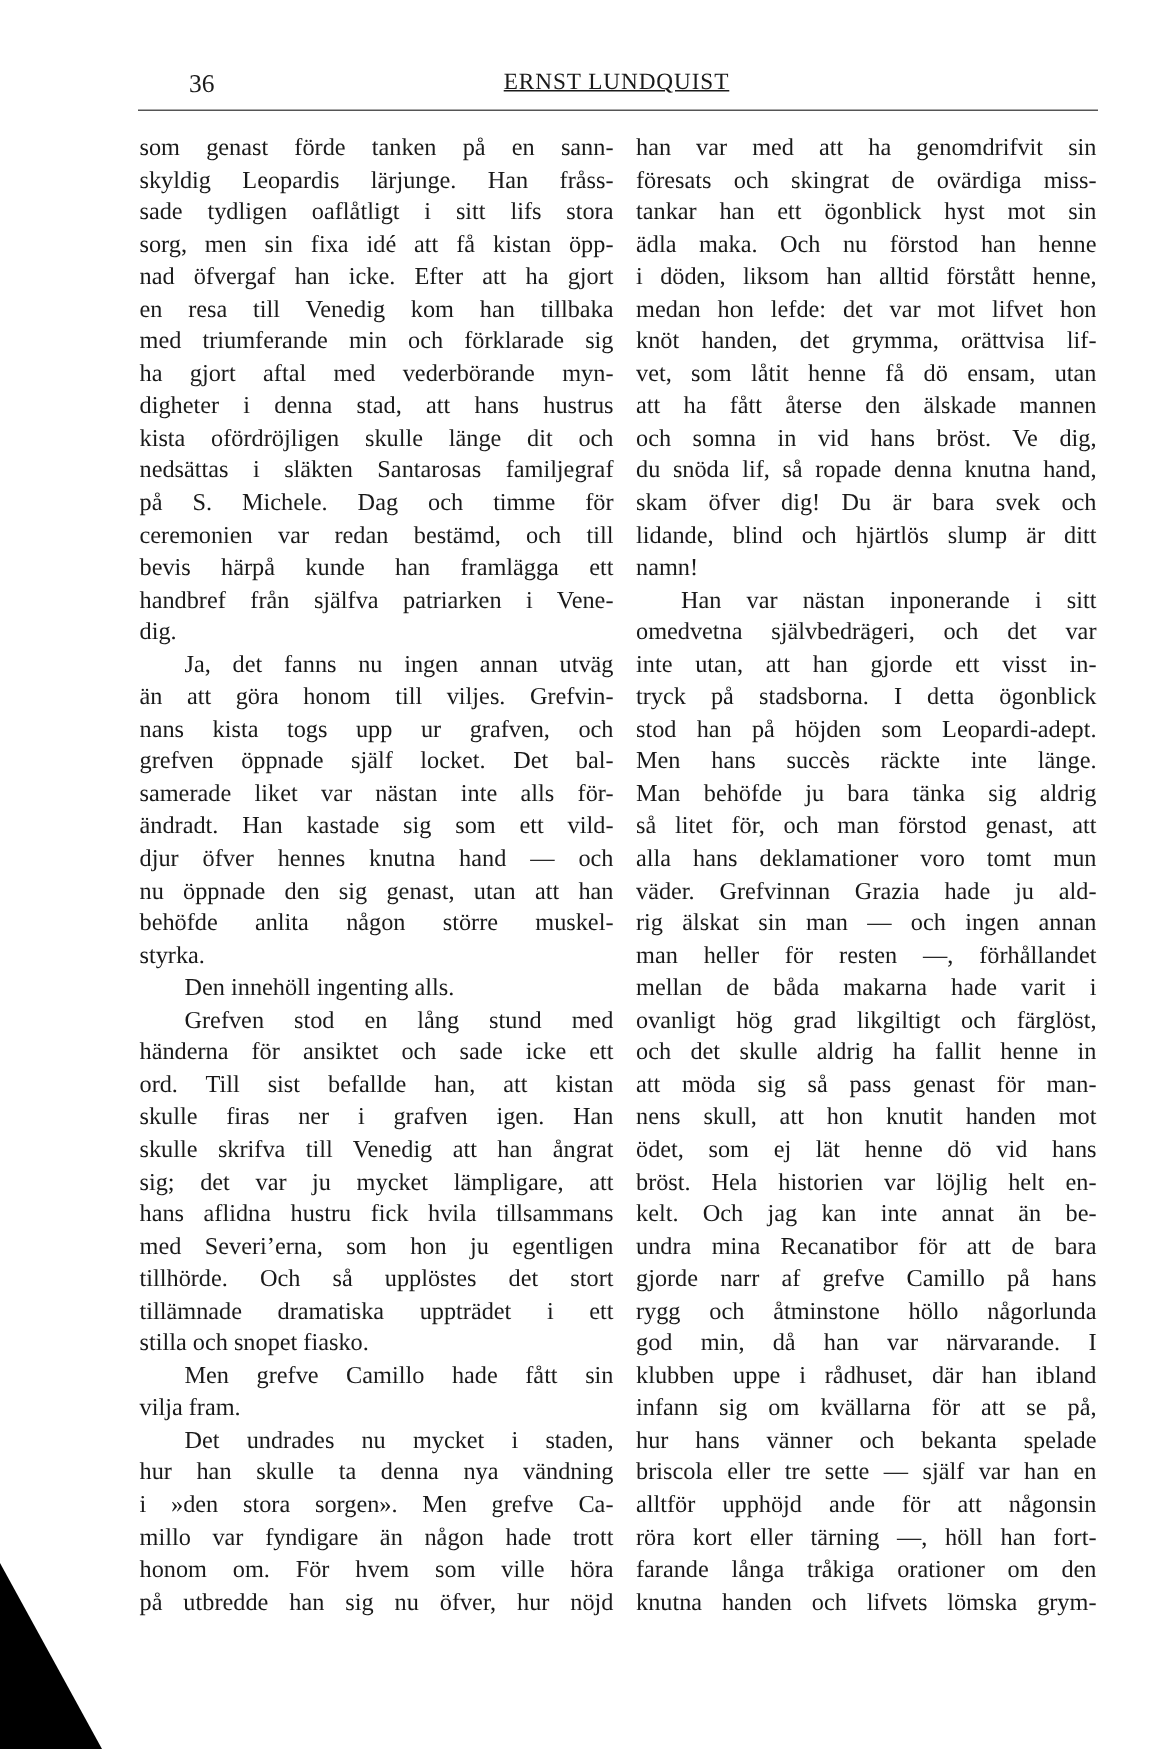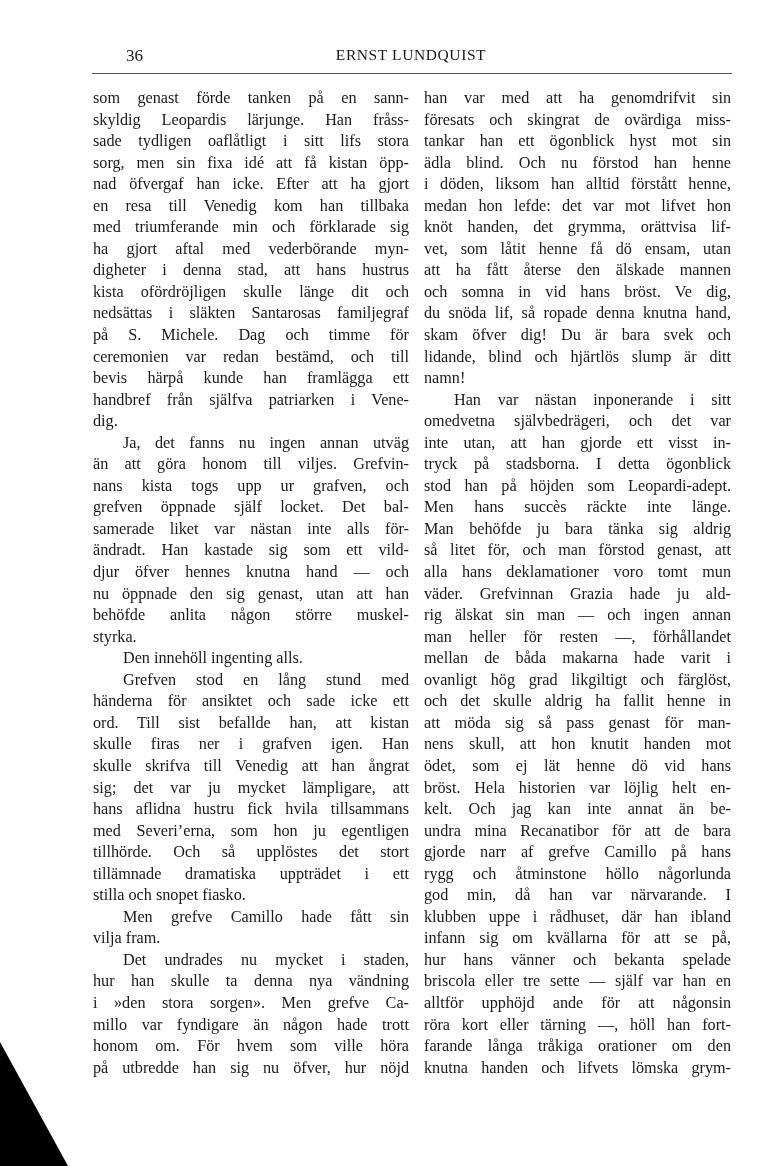--- a/index.html
+++ b/index.html
@@ -2,21 +2,21 @@
 <html><head>
 <meta charset="utf-8">
 <style>
   html, body { margin:0; padding:0; background:#ffffff; }
   body { width:776px; height:1166px; position:relative; overflow:hidden;
          font-family:"Liberation Serif","DejaVu Serif",serif; color:#1a1a1a; }
   .page { position:absolute; left:0; top:0; width:776px; height:1166px; }
   .header { position:absolute; left:92px; top:46px; width:638px; height:24px; }
   .page-num { position:absolute; left:0; top:0; font-size:17px;margin-left:34px; }
   .running-title { position:absolute; left:0; right:0; top:0; text-align:center;
-                   font-size:15.5px; letter-spacing:0.6px; }
+                   font-size:15.5px; letter-spacing:0.6px;text-decoration:underline; }
   .rule { position:absolute; left:92px; top:73px; width:640px; height:1px; background:#555; }
   .col { position:absolute; top:88px; font-size:16.2px; line-height:21.55px; }
   .col.left { left:93px; width:316px; }
   .col.right { left:424px; width:307px; }
   .line { display:block; white-space:nowrap; text-align:justify; text-align-last:justify; height:21.55px; }
   .line.last { text-align-last:left; }
   .line.indent { padding-left:30px; }
   .corner { position:absolute; left:0; bottom:0; width:0; height:0;
             border-left:68px solid #000; border-top:124px solid transparent; }
 </style>
@@ -76,21 +76,21 @@
     <span class="line">i »den stora sorgen». Men grefve Ca-</span>
     <span class="line">millo var fyndigare än någon hade trott</span>
     <span class="line">honom om. För hvem som ville höra</span>
     <span class="line">på utbredde han sig nu öfver, hur nöjd</span>
   </div>
 
   <div class="col right">
     <span class="line">han var med att ha genomdrifvit sin</span>
     <span class="line">föresats och skingrat de ovärdiga miss-</span>
     <span class="line">tankar han ett ögonblick hyst mot sin</span>
-    <span class="line">ädla blind. Och nu förstod han henne</span>
+    <span class="line">ädla maka. Och nu förstod han henne</span>
     <span class="line">i döden, liksom han alltid förstått henne,</span>
     <span class="line">medan hon lefde: det var mot lifvet hon</span>
     <span class="line">knöt handen, det grymma, orättvisa lif-</span>
     <span class="line">vet, som låtit henne få dö ensam, utan</span>
     <span class="line">att ha fått återse den älskade mannen</span>
     <span class="line">och somna in vid hans bröst. Ve dig,</span>
     <span class="line">du snöda lif, så ropade denna knutna hand,</span>
     <span class="line">skam öfver dig! Du är bara svek och</span>
     <span class="line">lidande, blind och hjärtlös slump är ditt</span>
     <span class="line last">namn!</span>

